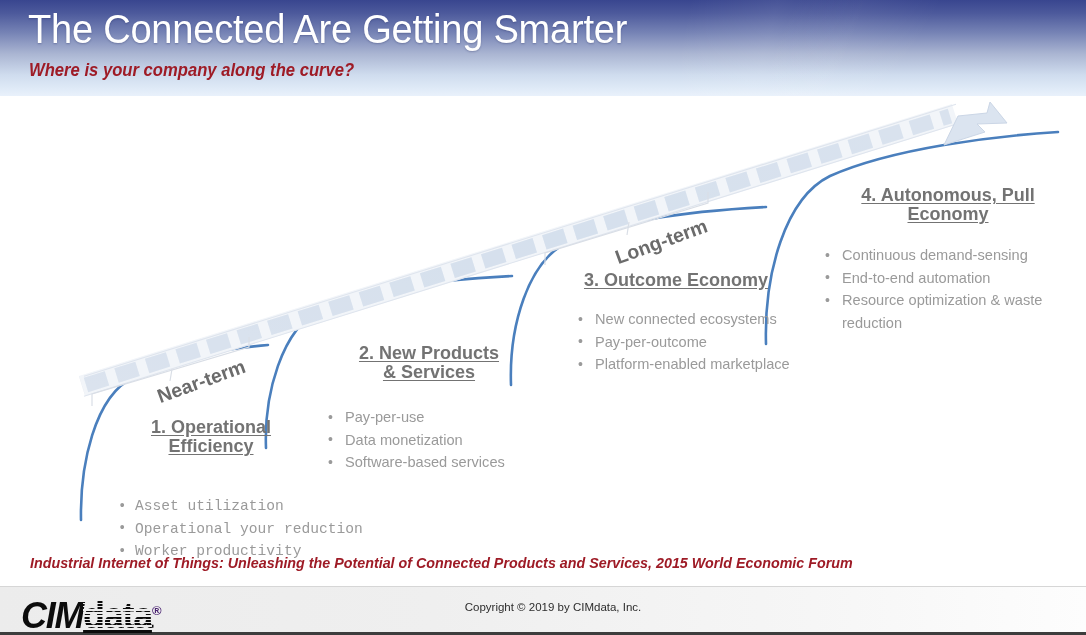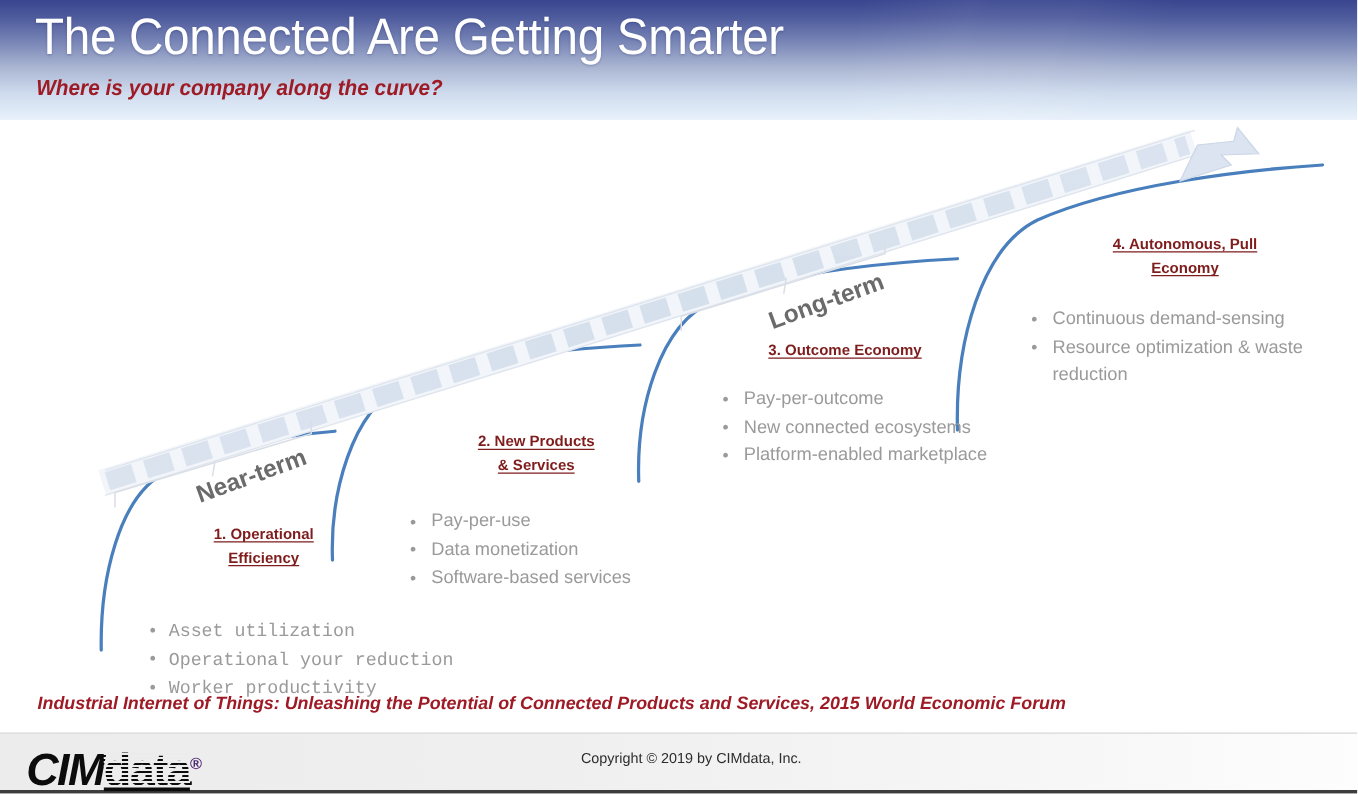--- a/index.html
+++ b/index.html
@@ -59,21 +59,21 @@
     font-size:19.5px; font-weight:700; color:#6b6b6b;
     white-space:nowrap;
     transform-origin:left bottom;
   }
   #term-near { left:162px; top:289px; transform:rotate(-20deg); }
   #term-long { left:620px; top:150px; transform:rotate(-20deg); }
 
   
   .stage { position:absolute; }
   .stage-title {
-    font-size:12px; font-weight:700; color:#7f1d1d;
+    font-size:18px; font-weight:700; color:#737373;
     text-align:center; line-height:19px;
     text-decoration:underline; text-underline-offset:2px;
   }
   .stage-bullets { list-style:none; margin-top:17px; }
   .stage-bullets li {
     font-size:14.6px; color:#9a9a9a; line-height:22.5px;
     padding-left:19px; position:relative;
     white-space:nowrap;
   }
   .stage-bullets li.wrap { white-space:normal; }
@@ -218,33 +218,34 @@
         <li>Data monetization</li>
         <li>Software-based services</li>
       </ul>
     </div>
 
     <div class="stage" id="stage-3">
       <div class="stage-title">
         <span>3. Outcome Economy</span>
       </div>
       <ul class="stage-bullets">
+        <li>New connected ecosystems</li>
         <li>Pay-per-outcome</li>
-        <li>New connected ecosystems</li>
         <li>Platform-enabled marketplace</li>
       </ul>
     </div>
 
     <div class="stage" id="stage-4">
       <div class="stage-title">
         <span>4. Autonomous, Pull</span><br>
         <span>Economy</span>
       </div>
       <ul class="stage-bullets">
         <li>Continuous demand-sensing</li>
+        <li>End-to-end automation</li>
         <li class="wrap">Resource optimization &amp; waste reduction</li>
       </ul>
     </div>
 
   </div>
 
   <div id="attribution">
     <span>Industrial Internet of Things: Unleashing the Potential of Connected Products and Services</span><span class="plain">, 2015 World Economic Forum</span>
   </div>
 

